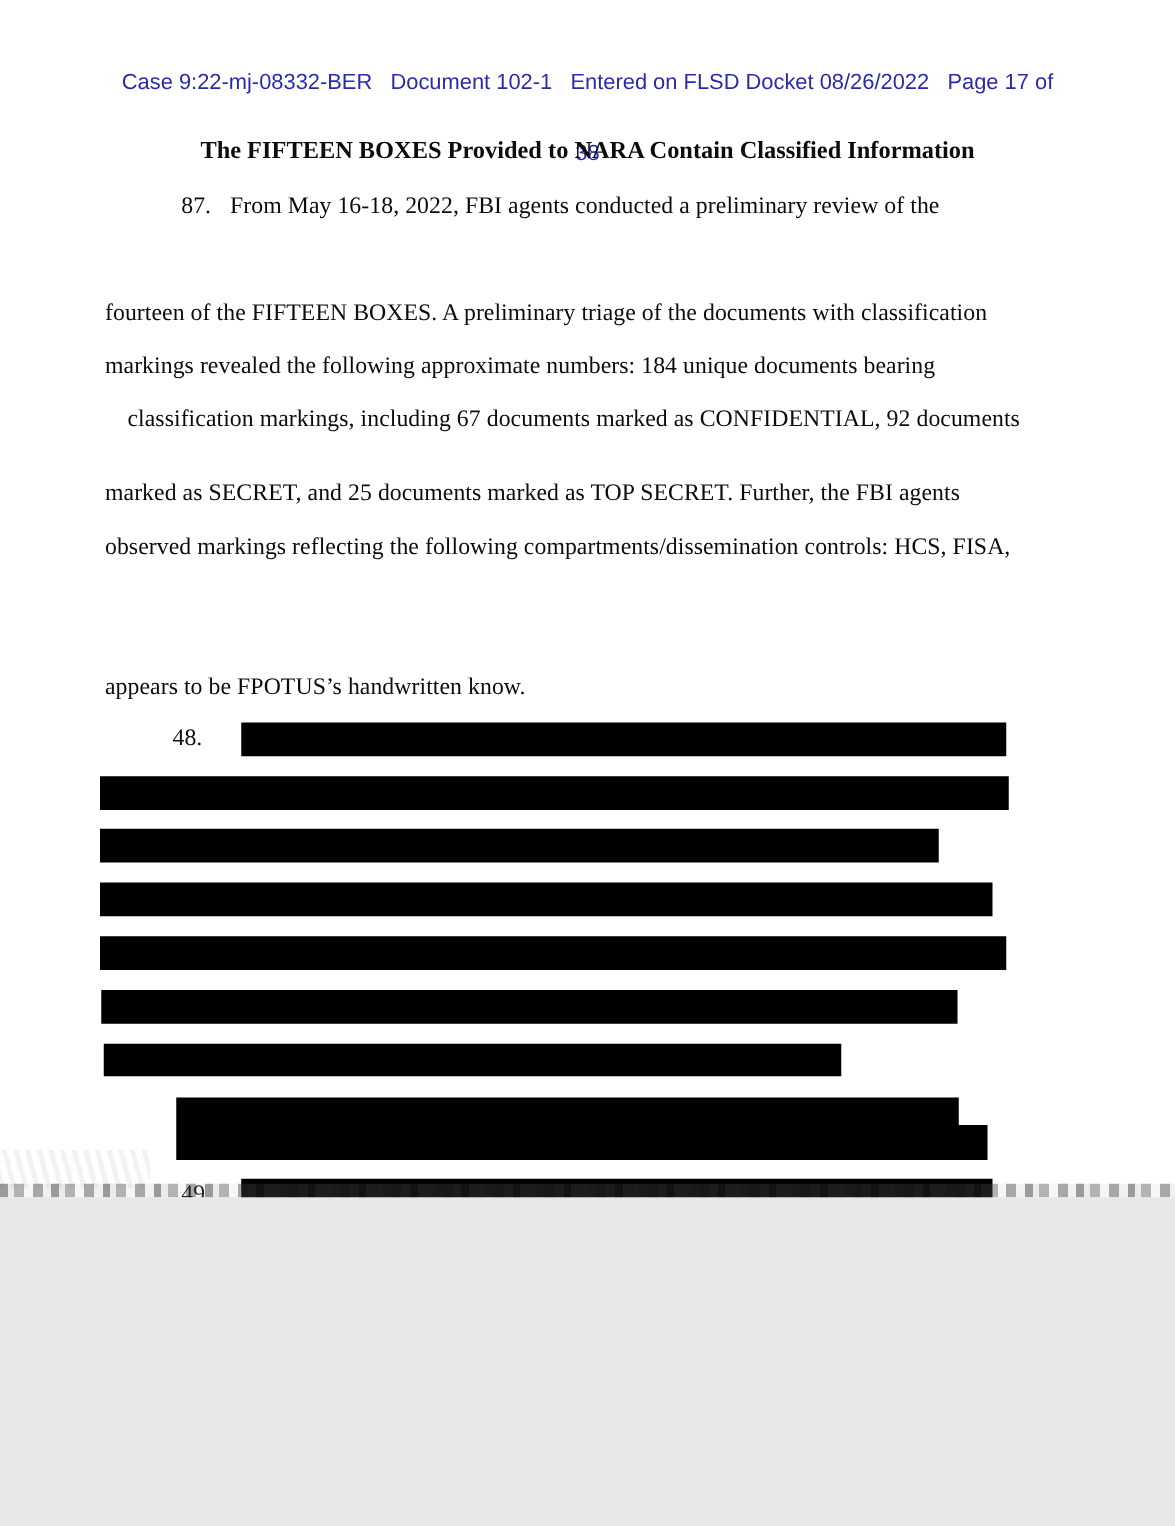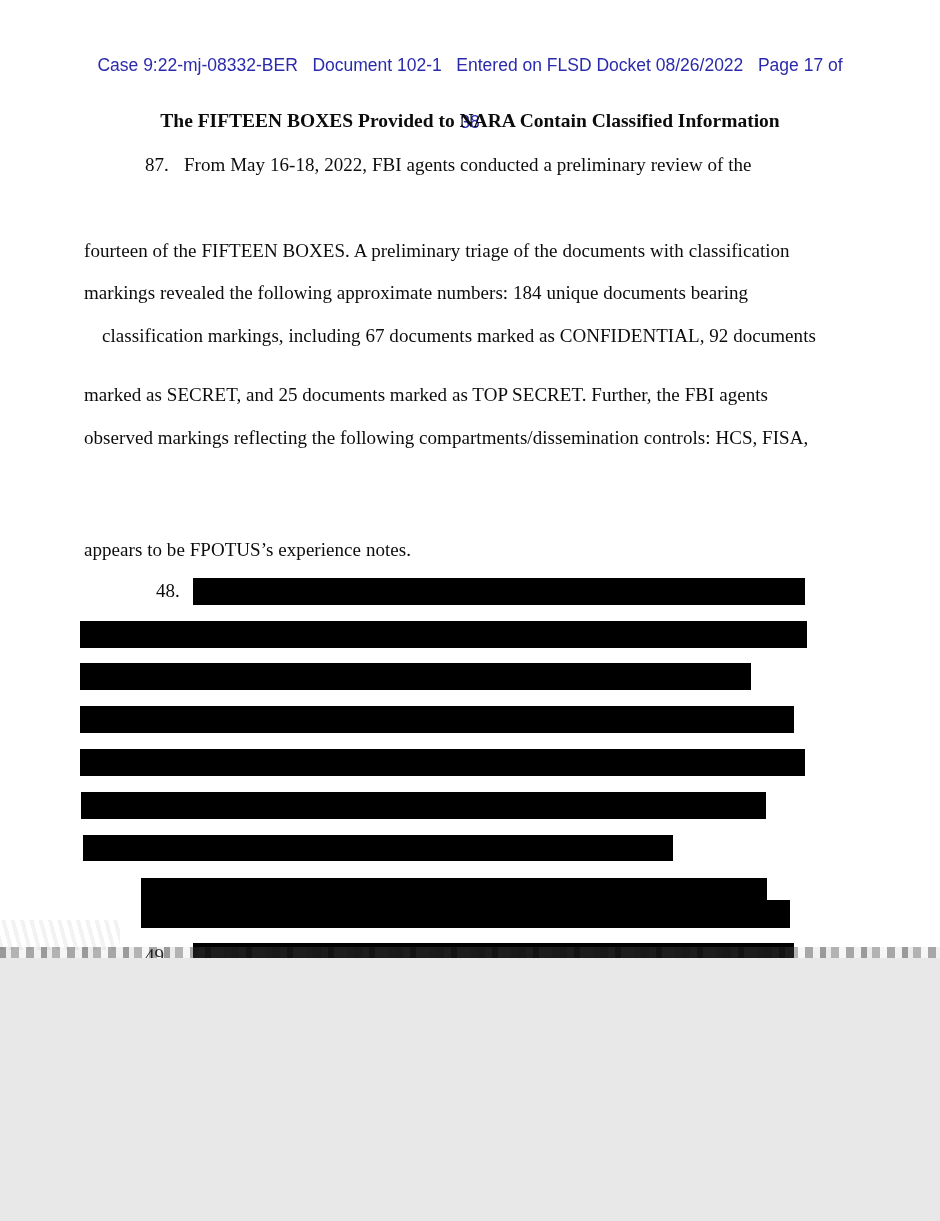--- a/index.html
+++ b/index.html
@@ -101,23 +101,23 @@
 
   <div class="section-title">The FIFTEEN BOXES Provided to NARA Contain Classified Information</div>
 
   <span class="para-number" style="left:145px; top:154px;">87.</span>
   <div class="body-line" style="left:184px; top:154px;font-family:Liberation Serif, serif;">From May 16-18, 2022, FBI agents conducted a preliminary review of the</div>
   <div class="body-line" style="left:84px;  top:240px;">fourteen of the FIFTEEN BOXES.  A preliminary triage of the documents with classification</div>
   <div class="body-line" style="left:84px;  top:282px;text-align:center;">markings revealed the following approximate numbers:  184 unique documents bearing</div>
   <div class="body-line" style="left:84px;  top:325px;margin-left:18px;">classification markings, including 67 documents marked as CONFIDENTIAL, 92 documents</div>
   <div class="body-line" style="left:84px;  top:384px;">marked as SECRET, and 25 documents marked as TOP SECRET.  Further, the FBI agents</div>
   <div class="body-line" style="left:84px;  top:411px;margin-top:16px;">observed markings reflecting the following compartments/dissemination controls: HCS, FISA,</div>
-  <div class="body-line" style="left:84px;  top:539px;">appears to be FPOTUS’s experience notes.</div>
+  <div class="body-line" style="left:84px;  top:539px;">appears to be FPOTUS’s handwritten know.</div>
 
-  <span class="para-number" style="left:156px; top:580px;">48.</span>
+  <span class="para-number" style="left:138px; top:580px;">48.</span>
 
   <span class="para-number" style="left:145px; top:945px;">49.</span>
 
   <div>
       <div class="redaction" style="left: 193px; top: 578px; width: 612px; height: 27px;"></div>
       <div class="redaction" style="left: 80px; top: 621px; width: 727px; height: 27px;"></div>
       <div class="redaction" style="left: 80px; top: 663px; width: 671px; height: 27px;"></div>
       <div class="redaction" style="left: 80px; top: 706px; width: 714px; height: 27px;"></div>
       <div class="redaction" style="left: 80px; top: 749px; width: 725px; height: 27px;"></div>
       <div class="redaction" style="left: 81px; top: 792px; width: 685px; height: 27px;"></div>

